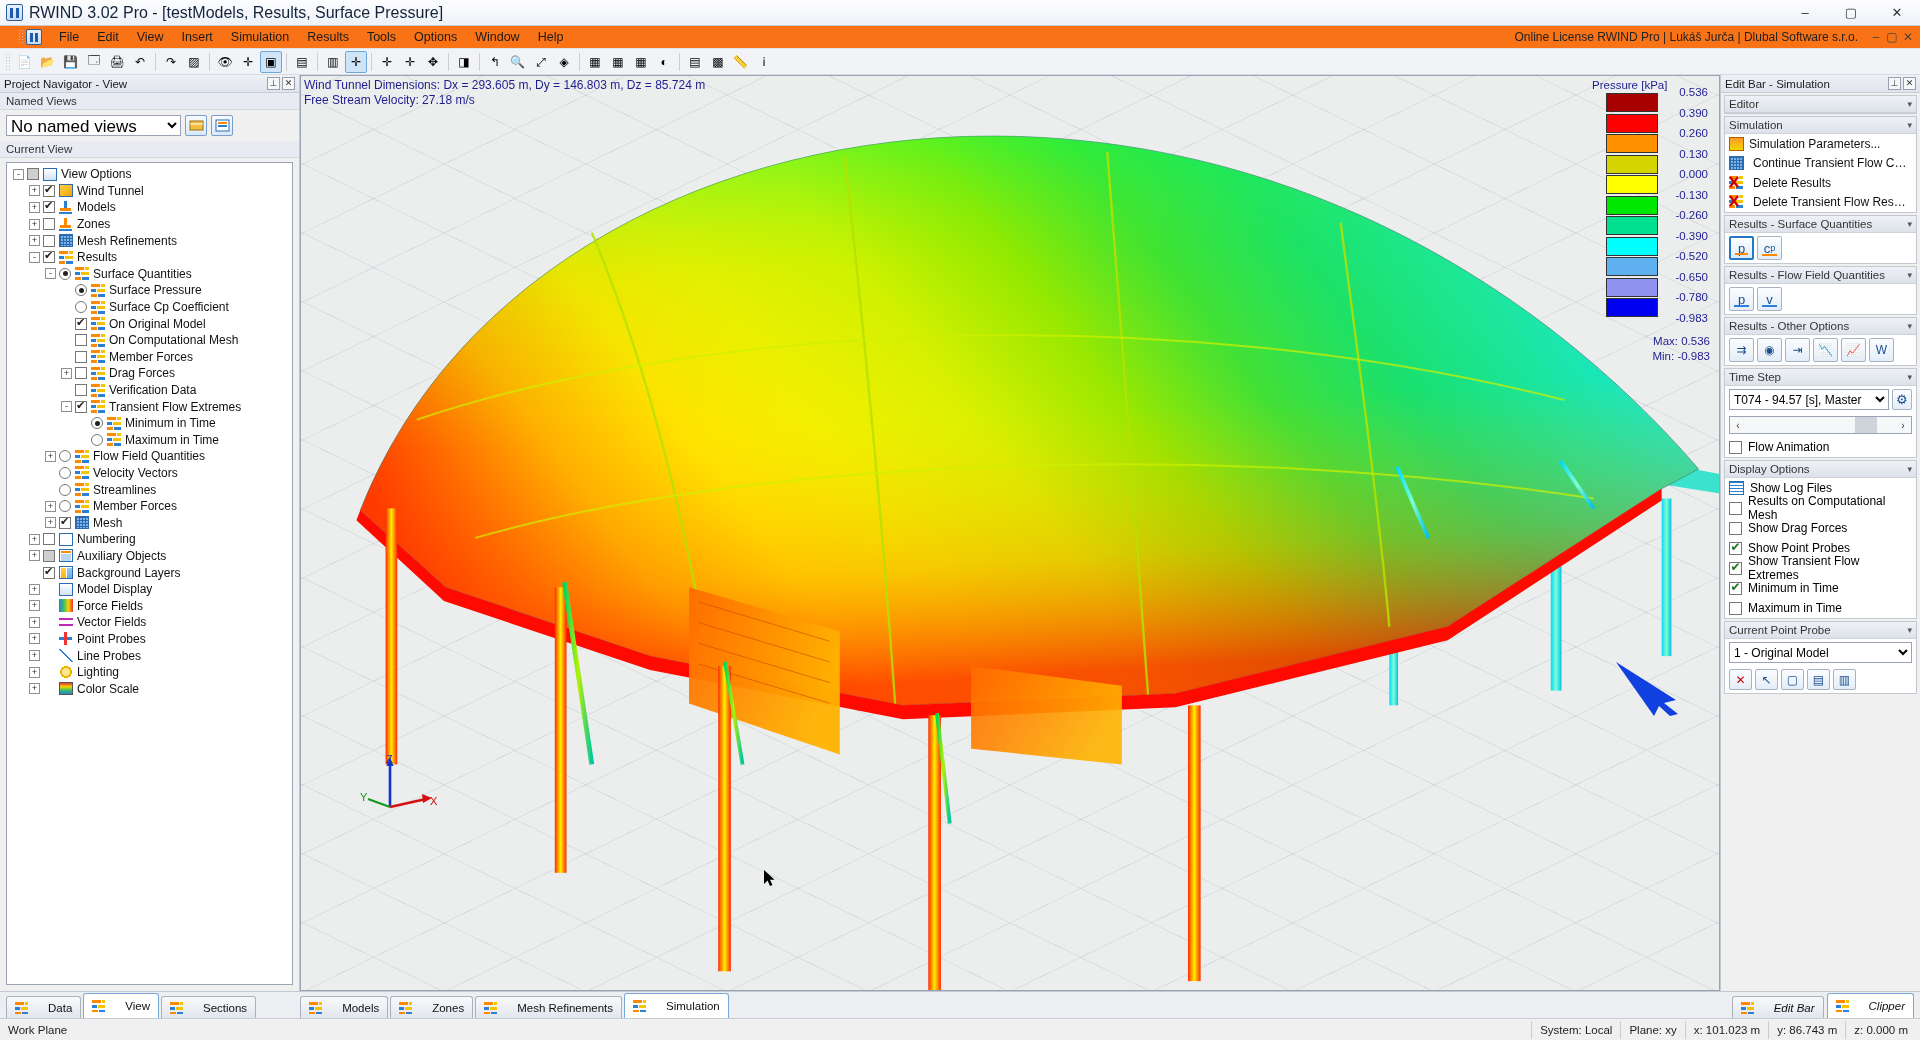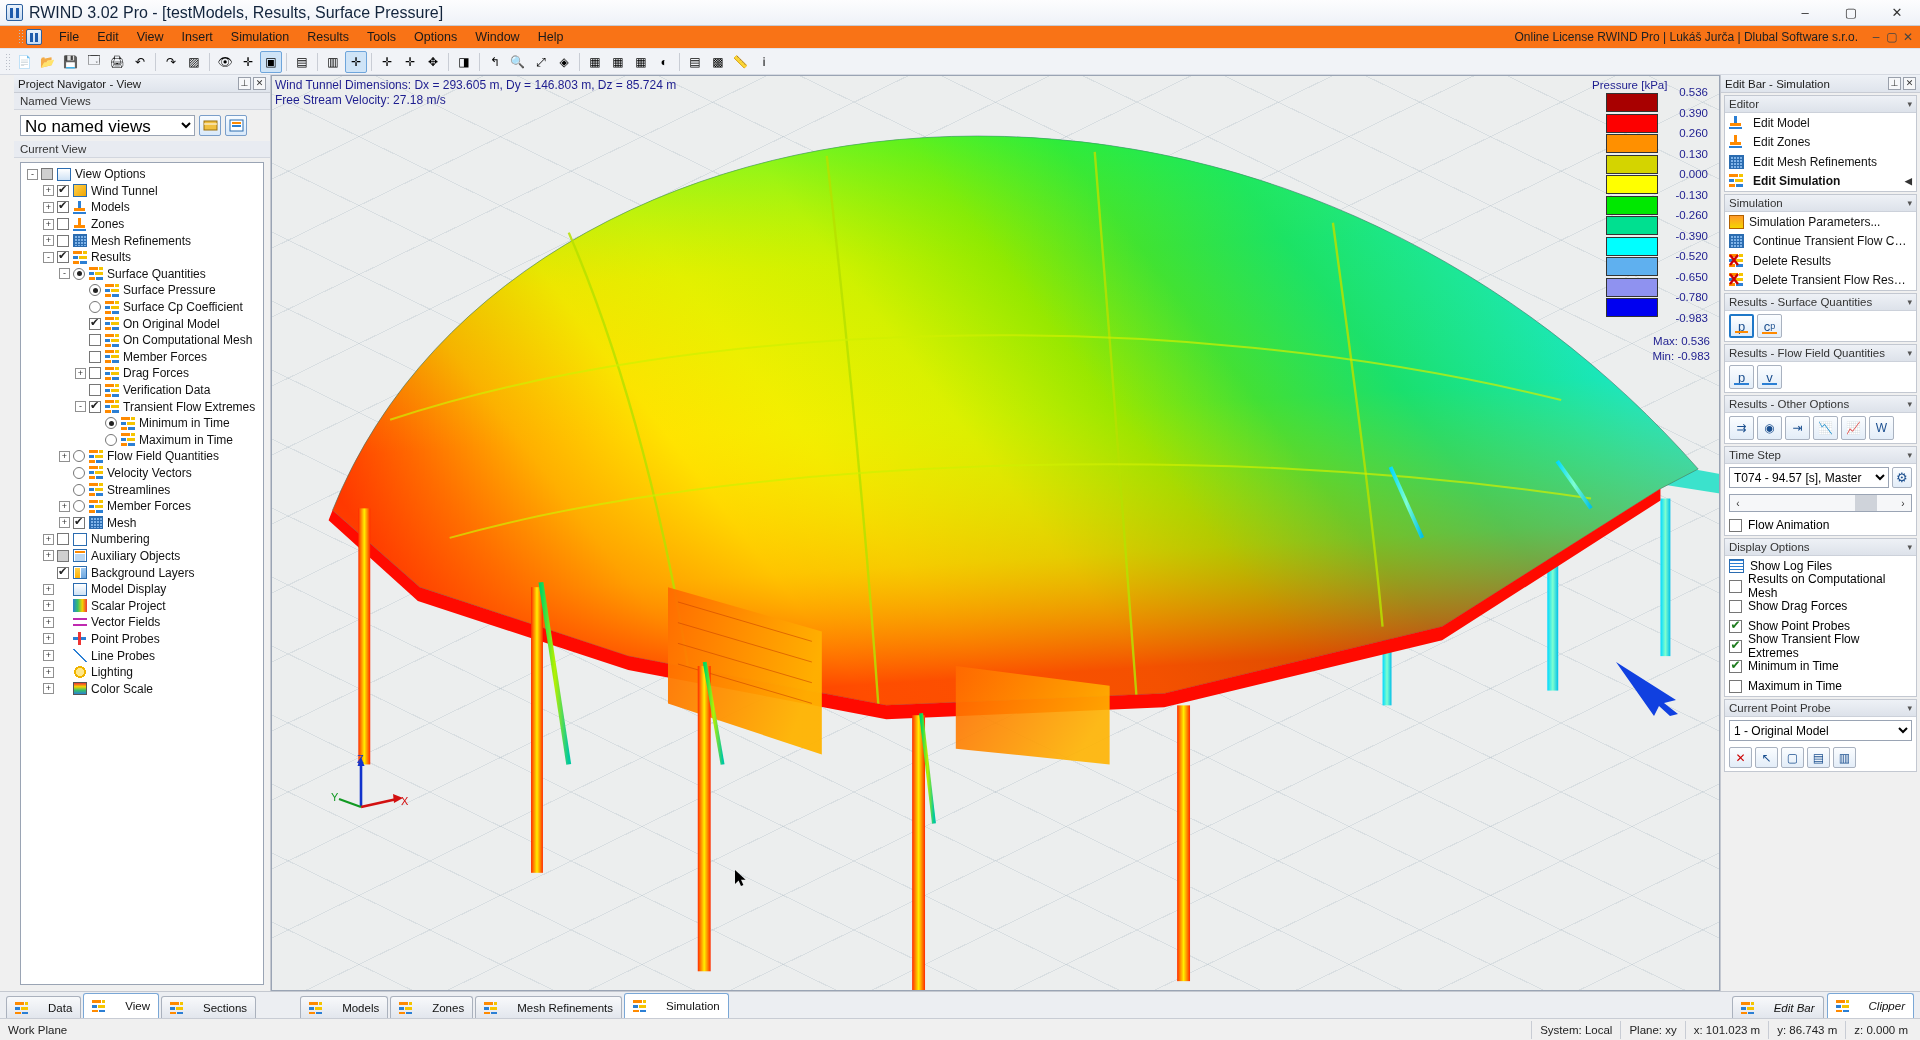--- a/index.html
+++ b/index.html
@@ -56,22 +56,22 @@
     background-image: radial-gradient(#b9bec8 40%, transparent 41%); background-size:3px 3px;}
   .tbtn { width:22px; height:22px; display:flex; align-items:center; justify-content:center;
           border:1px solid transparent; border-radius:2px; position:relative; }
   .tbtn.active { border-color:#6ea5db; background:#cfe4f7; }
   .tsep { width:1px; height:18px; background:#c9cdd5; margin:0 3px; }
 
   
   #main { display:flex; height: calc(1040px - 26px - 23px - 26px - 27px - 22px); }
 
   
-  #navigator { width:257px; background:#f0f0f0; border-right:1px solid #c4c8d0;
-               display:flex; flex-direction:column;margin-left:14px; }
+  #navigator { width:300px; background:#f0f0f0; border-right:1px solid #c4c8d0;
+               display:flex; flex-direction:column; }
   .panel-hdr { height:18px; background:linear-gradient(#eef1f6,#dfe4ec);
                border-bottom:1px solid #c8ccd4; display:flex; align-items:center;
                padding:0 4px; font-size:11.5px; color:#1a1a1a; }
   .panel-hdr .spacer{ flex:1; }
   .panel-hdr .hbtn { width:13px; height:13px; border:1px solid #9aa0ab; background:#f6f7f9;
                      font-size:9px; line-height:11px; text-align:center; margin-left:2px; color:#333;}
   .group-hdr { height:17px; background:#e8ebf1; border-bottom:1px solid #d2d6de;
                display:flex; align-items:center; padding:0 6px; font-size:11.5px; color:#333; }
   .nv-body { padding:5px 6px; background:#f0f0f0; }
   .nv-row { display:flex; align-items:center; gap:4px; }
@@ -488,21 +488,21 @@
           <div class="tnode" style="padding-left: 20px;">
             <span class="tog">+</span>
             <span style="width: 16px; flex: 0 0 auto;"></span>
             <span class="ic ic-disp"></span>
             <span class="tlabel">Model Display</span>
           </div>
           <div class="tnode" style="padding-left: 20px;">
             <span class="tog">+</span>
             <span style="width: 16px; flex: 0 0 auto;"></span>
             <span class="ic ic-scalar"></span>
-            <span class="tlabel">Scalar Project</span>
+            <span class="tlabel">Force Fields</span>
           </div>
           <div class="tnode" style="padding-left: 20px;">
             <span class="tog">+</span>
             <span style="width: 16px; flex: 0 0 auto;"></span>
             <span class="ic ic-vector"></span>
             <span class="tlabel">Vector Fields</span>
           </div>
           <div class="tnode" style="padding-left: 20px;">
             <span class="tog">+</span>
             <span style="width: 16px; flex: 0 0 auto;"></span>
@@ -757,39 +757,20 @@
       <span class="spacer"></span>
       <span class="hbtn">⊥</span>
       <span class="hbtn">✕</span>
     </div>
 
     <div class="eb-sec">
       <div class="eb-hdr">
         <span>Editor</span>
         <span class="chev">▾</span>
       </div>
-      <div id="editor-items">
-          <div class="eb-row">
-            <span class="ic ic-model" style="width: 15px; height: 14px; flex: 0 0 auto; display: inline-block;"></span>
-            <span>Edit Model</span>
-          </div>
-          <div class="eb-row">
-            <span class="ic ic-zone" style="width: 15px; height: 14px; flex: 0 0 auto; display: inline-block;"></span>
-            <span>Edit Zones</span>
-          </div>
-          <div class="eb-row">
-            <span class="ic ic-mesh" style="width: 15px; height: 14px; flex: 0 0 auto; display: inline-block;"></span>
-            <span>Edit Mesh Refinements</span>
-          </div>
-          <div class="eb-row bold">
-            <span class="ic ic-res" style="width: 15px; height: 14px; flex: 0 0 auto; display: inline-block;"></span>
-            <span>Edit Simulation</span>
-            <span class="sel-arrow">◀</span>
-          </div>
-        </div>
     </div>
 
     <div class="eb-sec">
       <div class="eb-hdr">
         <span>Simulation</span>
         <span class="chev">▾</span>
       </div>
       <div id="simulation-items">
           <div class="eb-row">
             <span style="width: 15px; height: 14px; flex: 0 0 auto; display: inline-block; background: linear-gradient(rgb(255, 154, 42), rgb(245, 212, 0)); border: 1px solid rgb(176, 96, 0);"></span>

